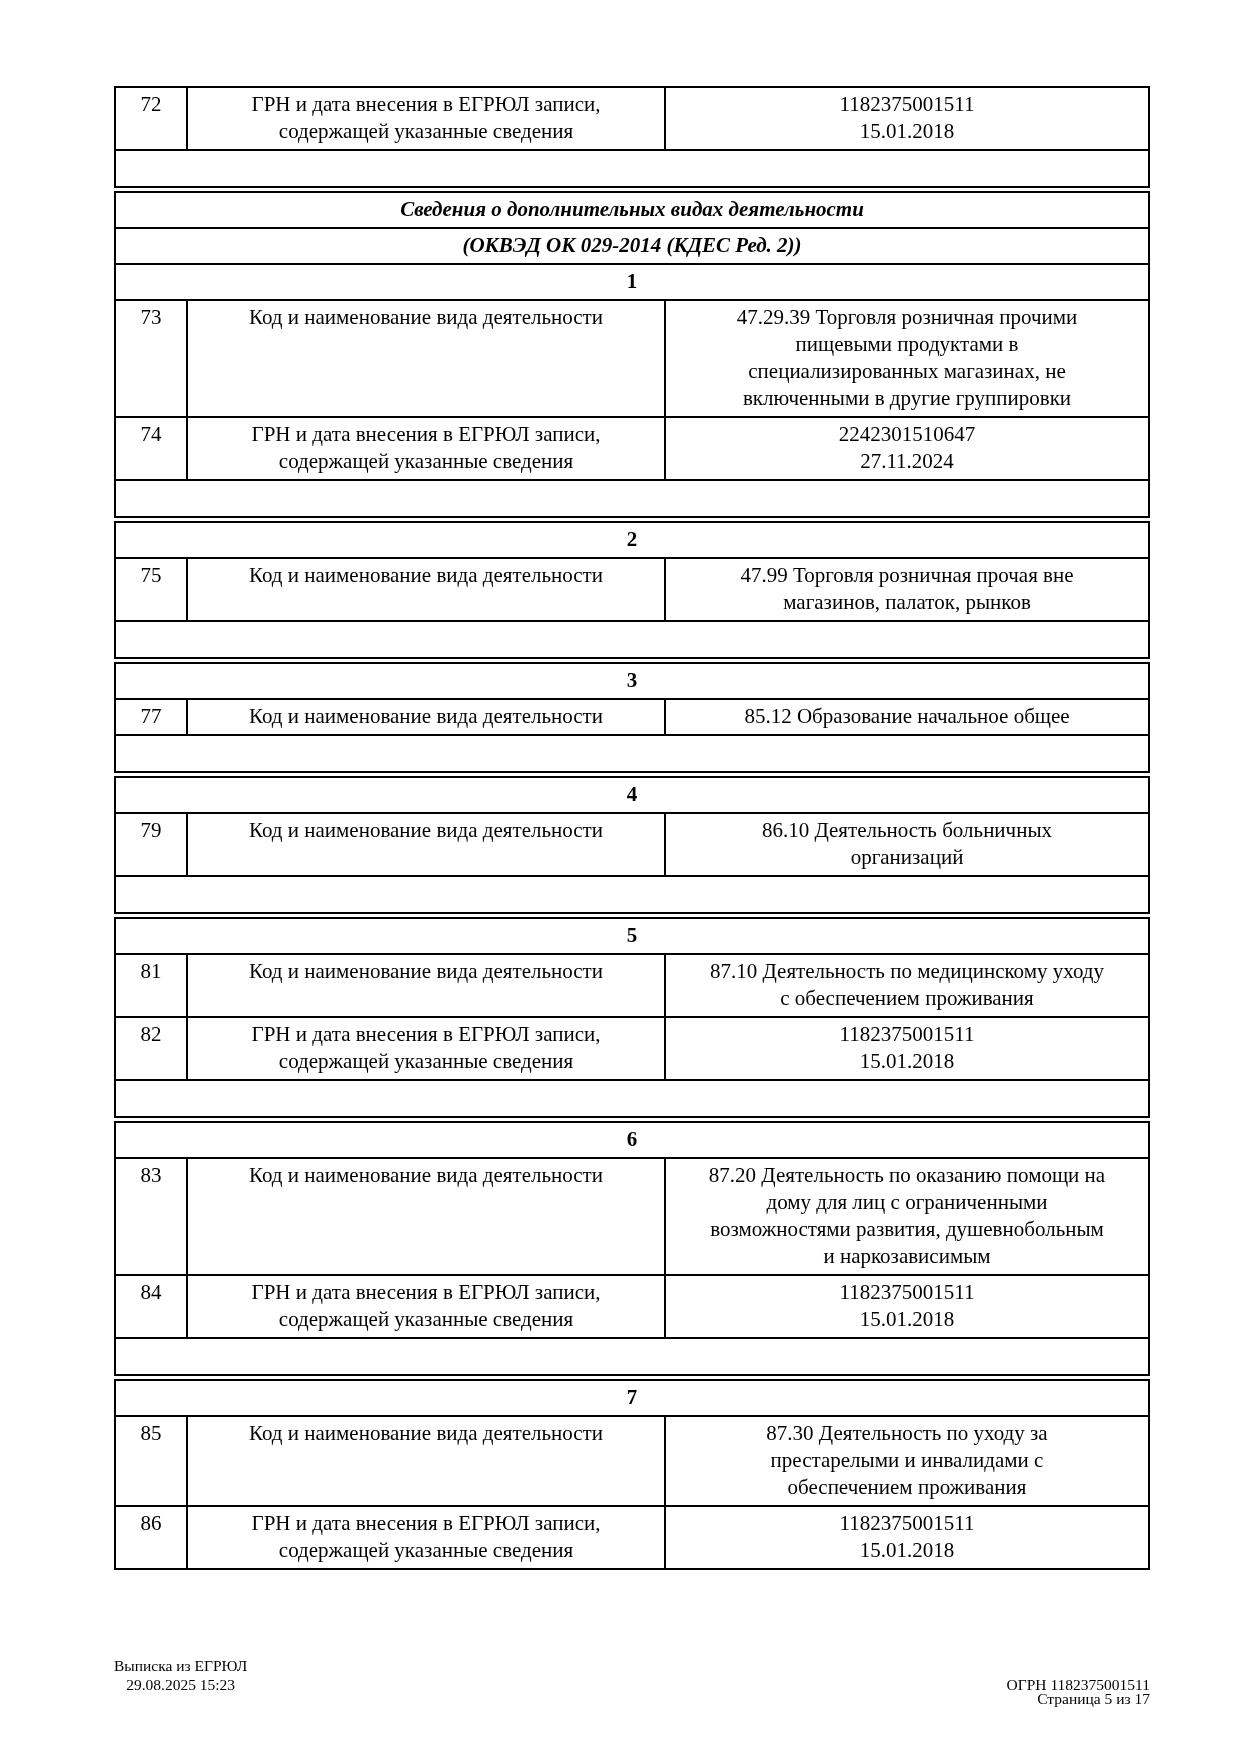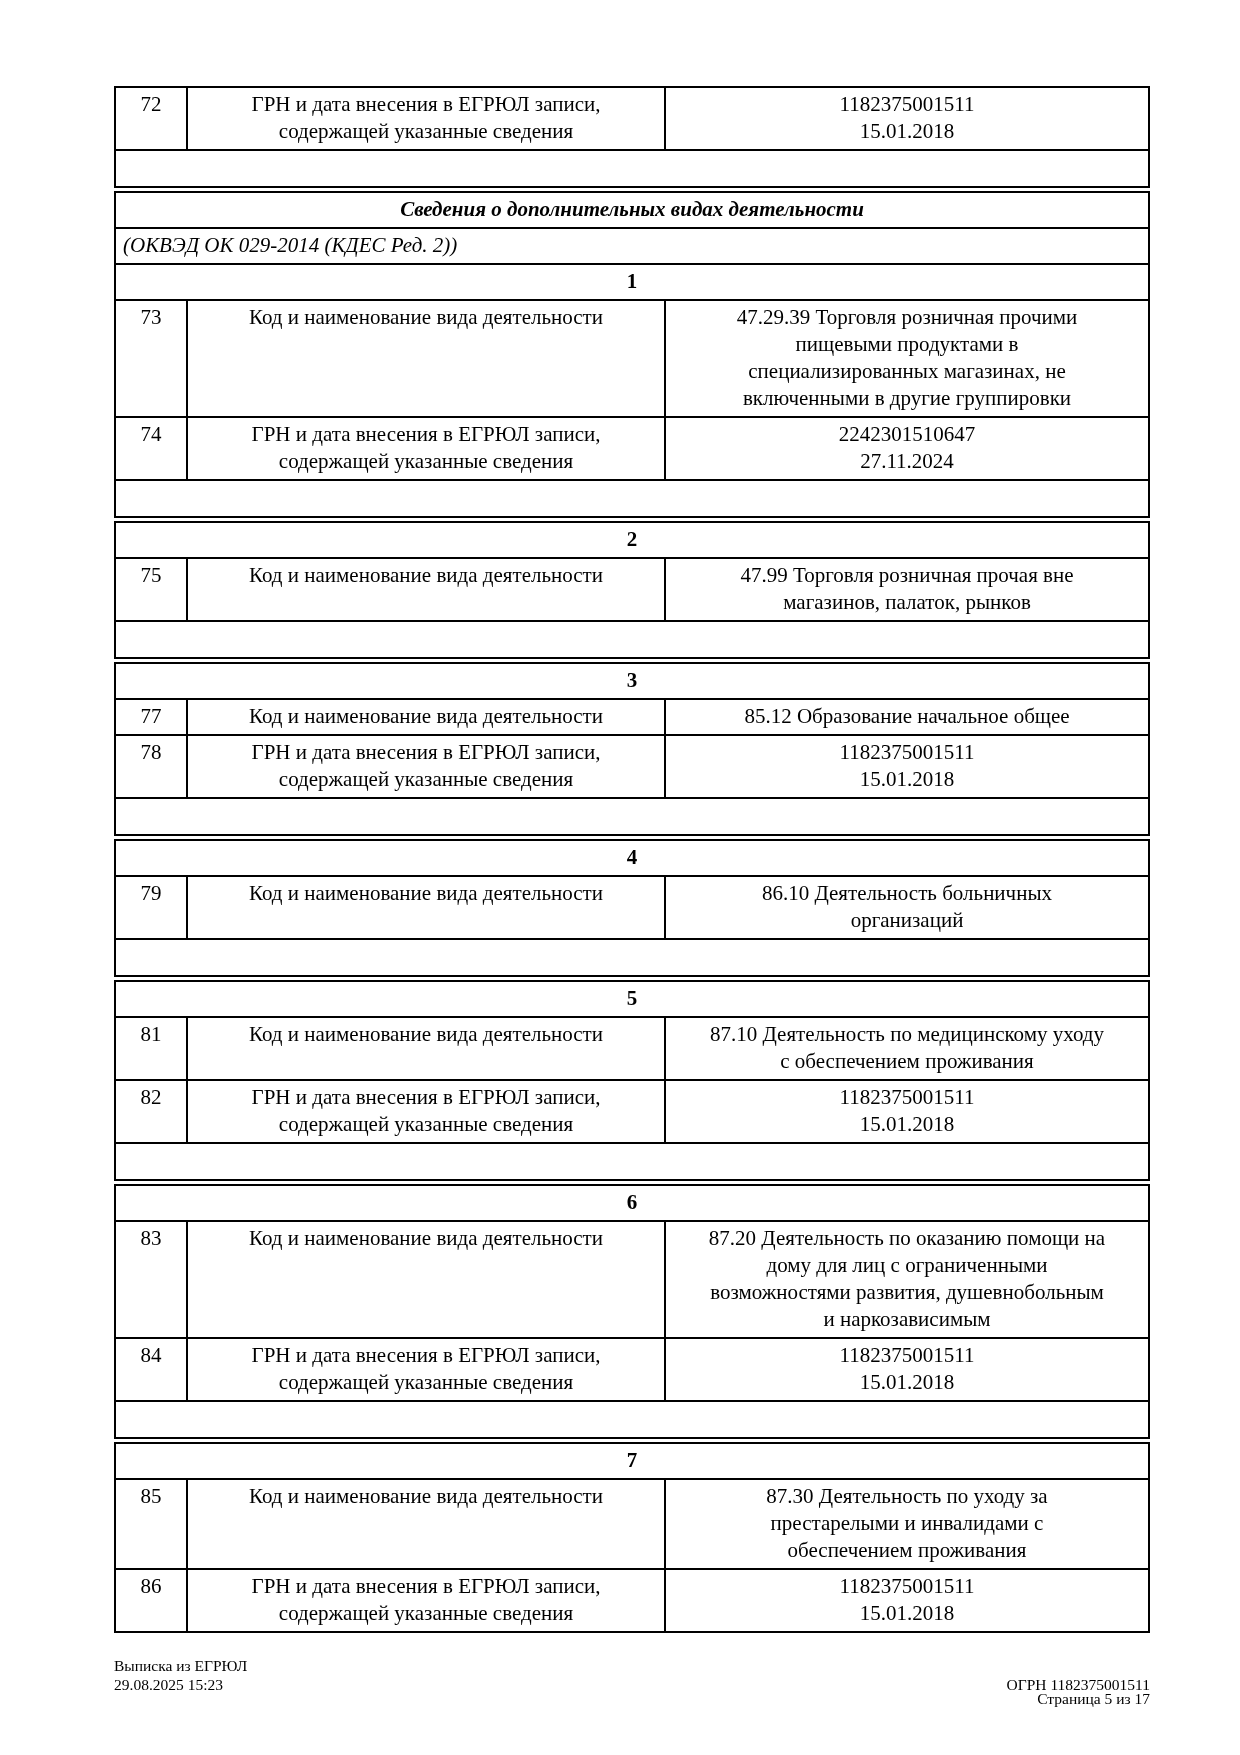--- a/index.html
+++ b/index.html
@@ -27,30 +27,30 @@
     overflow: hidden;
   }
   col.c-num { width: 72px; }
   col.c-lbl { width: 478px; }
   col.c-val { width: 484px; }
 
   td.numcell { text-align: center; padding-left: 2px; padding-right: 2px; }
   td.lbl, td.val { white-space: pre-line; text-align: center; }
 
   td.sect-title { font-weight: bold; font-style: italic; text-align: center; padding-top: 2px; padding-bottom: 3px; }
-  td.sect-sub   { font-style: italic; padding-top: 4px; padding-bottom: 5px; }
+  td.sect-sub   { font-style: italic; text-align: center; padding-top: 4px; padding-bottom: 5px; font-weight: bold; }
   td.block-num  { font-weight: bold; text-align: center; padding-top: 2px; padding-bottom: 3px; }
   td.spacer     { height: 28px; padding: 0; }
 
   .footer {
     position: absolute;
     top: 1656px; left: 114px; width: 1036px;
     font-size: 15.5px; line-height: 19px;
   }
-  .f-left  { position: absolute; left: 0; top: 0; }
+  .f-left  { position: absolute; left: 0; top: 0; text-align: center; }
   .f-center{ position: absolute; left: 0; right: 0; top: 19px; text-align: right; }
   .f-right { position: absolute; right: 0; top: 33px; text-align: left; }
 </style>
 </head>
 <body>
 
 <div class="page">
   <div class="content">
 
     <table class="blk">
@@ -139,27 +139,20 @@
           <col class="c-val">
         </colgroup>
       <tbody>
           <tr>
         <td class="block-num" colspan="3">3</td>
       </tr>
       <tr>
         <td class="numcell">77</td>
         <td class="lbl">Код и наименование вида деятельности</td>
         <td class="val">85.12 Образование начальное общее</td>
-      </tr>
-      <tr>
-        <td class="numcell">78</td>
-        <td class="lbl">ГРН и дата внесения в ЕГРЮЛ записи,
-содержащей указанные сведения</td>
-        <td class="val">1182375001511
-15.01.2018</td>
       </tr>
       <tr>
             <td class="spacer" colspan="3"></td>
           </tr>
     </tbody>
       </table>
 
     <table class="blk">
       <colgroup>
           <col class="c-num">

